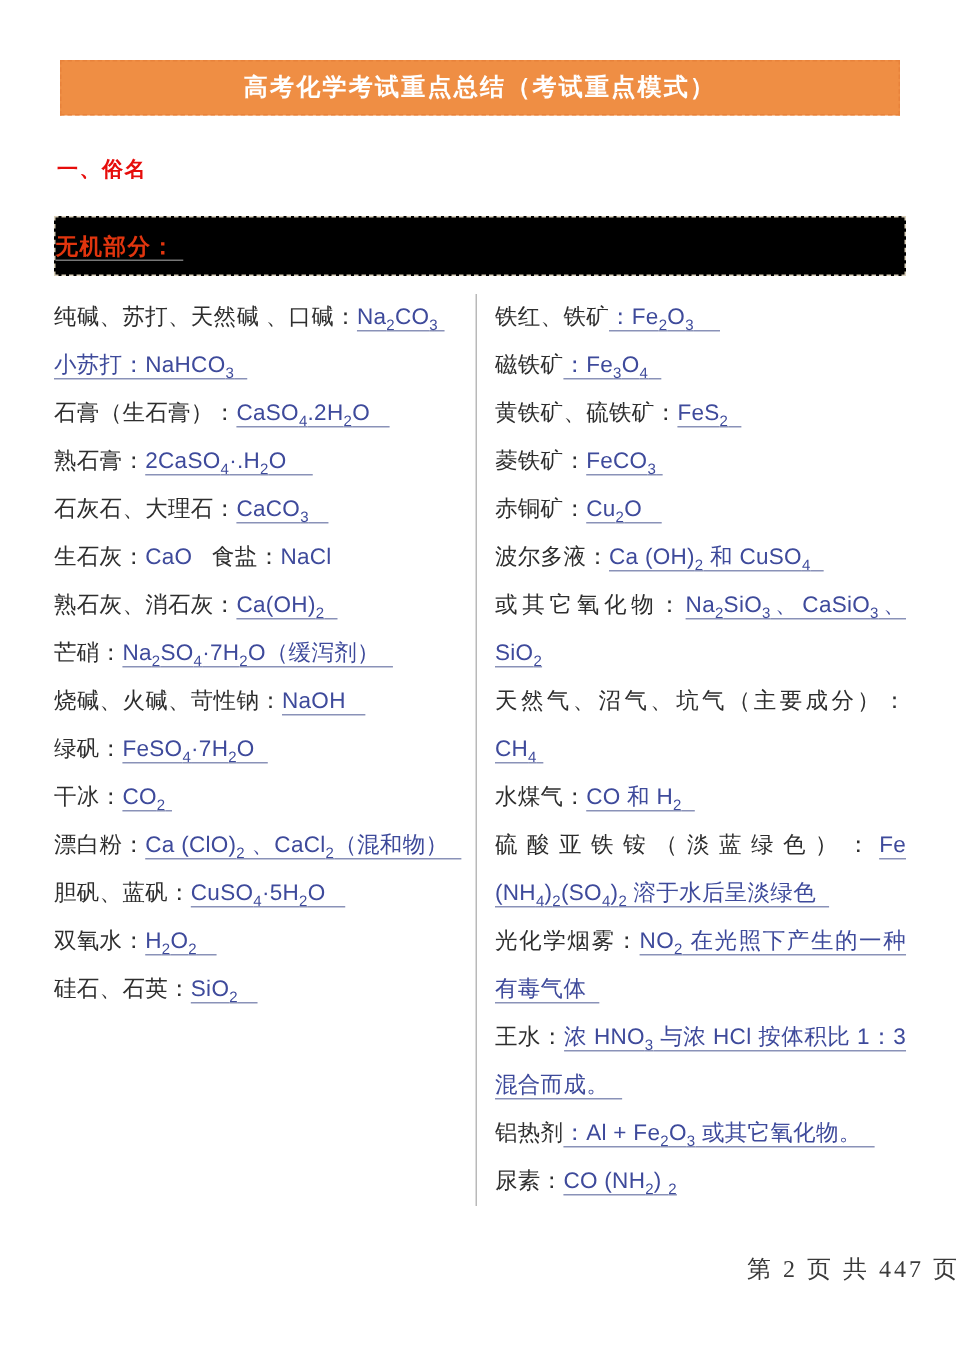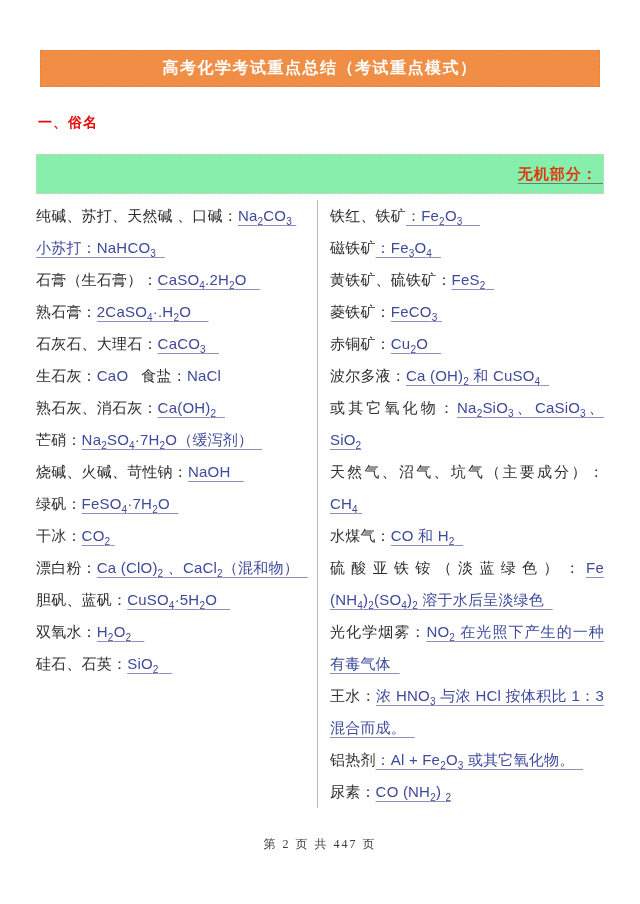--- a/index.html
+++ b/index.html
@@ -3,21 +3,21 @@
 <meta charset="utf-8">
 <style>
   html, body { margin: 0; padding: 0; }
   body {
     width: 640px; height: 904px;
     background: #ffffff;
     font-family: "Liberation Sans", sans-serif;
     position: relative;
     overflow: hidden;
   }
-  .page { padding: 50px 36px 0 36px; }
+  .page { padding: 40px 36px 0 36px; }
 
   .banner {
     margin: 0 4px;
     height: 37px;
     background: var(--banner-bg, #ef8e44);
     border: 1px dashed var(--banner-border, #e8813a);
     box-sizing: border-box;
     display: flex; align-items: center; justify-content: center;
     color: #ffffff;
     font-size: 16px; font-weight: bold;
@@ -28,36 +28,36 @@
     margin: 27px 0 5px 2px;
     color: var(--heading-red, #e60d0b);
     font-size: 14px; font-weight: bold;
     letter-spacing: 1px;
     height: 24px;
   }
 
   .subsection-box {
     margin-top: 16px;
     border: 1px dashed var(--box-border, #d9cfba);
-    background: #86efac;
+    background: #000000;
     height: 40px;
     box-sizing: border-box;
-    display: flex; align-items: center; justify-content: flex-end;
+    display: flex; align-items: center; justify-content: flex-start;
   }
   .subsection-title {
     color: var(--subsection-red, #e1350e);
     font-size: 15px; font-weight: bold;
     text-decoration: underline;
     text-decoration-color: #777777;
     text-underline-offset: 4px;
     letter-spacing: 1px;
   }
 
   .columns {
-    margin-top: 6px;
+    margin-top: 12px;
     display: grid;
     grid-template-columns: 282px 286px;
   }
   .col { box-sizing: border-box; }
   .col-left  { padding-right: 8px; border-right: 1px solid var(--divider, #b9b9b9); }
   .col-right { padding-left: 12px; }
 
   .entry {
     font-size: 15px;
     line-height: 32px;
@@ -72,23 +72,23 @@
     text-decoration-color: #8a92b8;
     text-underline-offset: 4px;
   }
   .seg-plain { color: var(--formula-blue, #3e4a9b); }
   .entry sub { font-size: 10px; line-height: 0; }
 
   .footer {
     position: absolute;
     top: 836px; left: 0;
     width: 640px;
-    text-align: center;
+    text-align: right;
     font-family: "Liberation Serif", serif;
-    font-size: 12px;
+    font-size: 16px;
     color: var(--footer-color, #3a3a3a);
     letter-spacing: 2px;
   }
 </style>
 </head>
 <body>
 
 <div class="page">
 
   <div class="banner">

